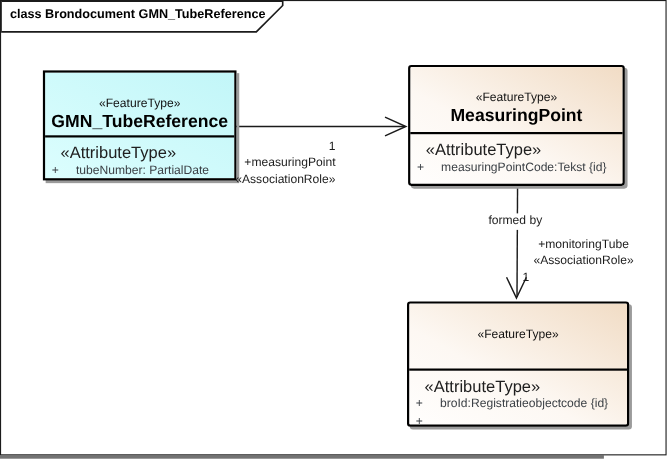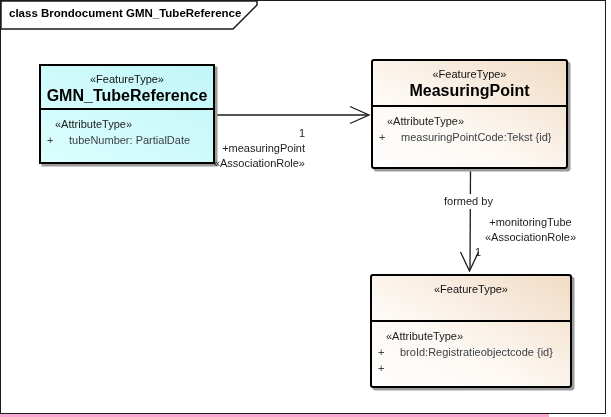--- a/index.html
+++ b/index.html
@@ -1,42 +1,42 @@
 <!DOCTYPE html>
 <html><head>
 <meta charset="utf-8">
 <style>
   html,body{margin:0;padding:0;background:#fff;}
   body{width:611px;height:417px;position:relative;overflow:hidden;
        font-family:"Liberation Sans", sans-serif;-webkit-font-smoothing:antialiased;}
-  .canvas{position:absolute;left:0;top:0;width:549px;height:417px;background:#f9a8d4;}
+  .canvas{position:absolute;left:0;top:0;width:549px;height:417px;background:#737373;}
 
   
   .frame{position:absolute;left:0;top:0;width:604px;height:412px;
          border:1.5px solid #1b1b1b;background:#fff;}
   .frame-tab{position:absolute;left:1px;top:1px;}
   .frame-title{position:absolute;left:9px;top:7px;font-size:11.5px;font-weight:bold;
                color:#000;white-space:nowrap;}
 
   
   .connectors{position:absolute;left:0;top:0;width:611px;height:417px;}
 
   
   .uml-class{position:absolute;border:2px solid #000;box-shadow:2.5px 2.5px 0 #9b9b9b;
              box-sizing:border-box;font-size:11px;color:#1a1a1a;}
   .uml-class.rounded{border-radius:3px;}
   .fill-cyan{background:linear-gradient(to top right,#dcfefe 0%,#c2f6f8 100%);}
   .fill-tan{background:linear-gradient(to top right,#fffefd 0%,#fdf8f3 40%,#f1dcc5 100%);}
-  .cls-header{text-align:center;border-bottom:2px solid #000;padding-top:6px;box-sizing:border-box;}
+  .cls-header{text-align:center;border-bottom:2px solid #000;padding-top:6px;box-sizing:border-box;margin-top:15px;}
   .cls-header.h42{height:44px;}
   .cls-header.h44{height:46px;}
   .cls-stereotype{font-size:11px;line-height:14px;color:#111;}
   .cls-name{font-size:16px;font-weight:bold;line-height:16px;margin-top:2px;color:#000;}
   .cls-attrs{padding-top:7px;}
-  .attr-stereotype{margin-left:14px;font-size:11px;line-height:15px;color:#202020;}
+  .attr-stereotype{margin-left:14px;font-size:15px;line-height:15px;color:#202020;}
   .attr-row{position:relative;padding-left:28px;font-size:11px;line-height:16px;
             color:#3c4146;white-space:nowrap;}
   .attr-row .attr-vis{position:absolute;left:6px;top:0;color:#3c4146;}
 
   
   .lbl{position:absolute;font-size:11px;color:#1c1c1c;white-space:nowrap;line-height:15px;}
   .lbl-stack-right{text-align:right;}
   .lbl-bg{background:#fff;padding:0 3px;}
   .clip-w{display:block;width:97px;overflow:hidden;}
 </style>

